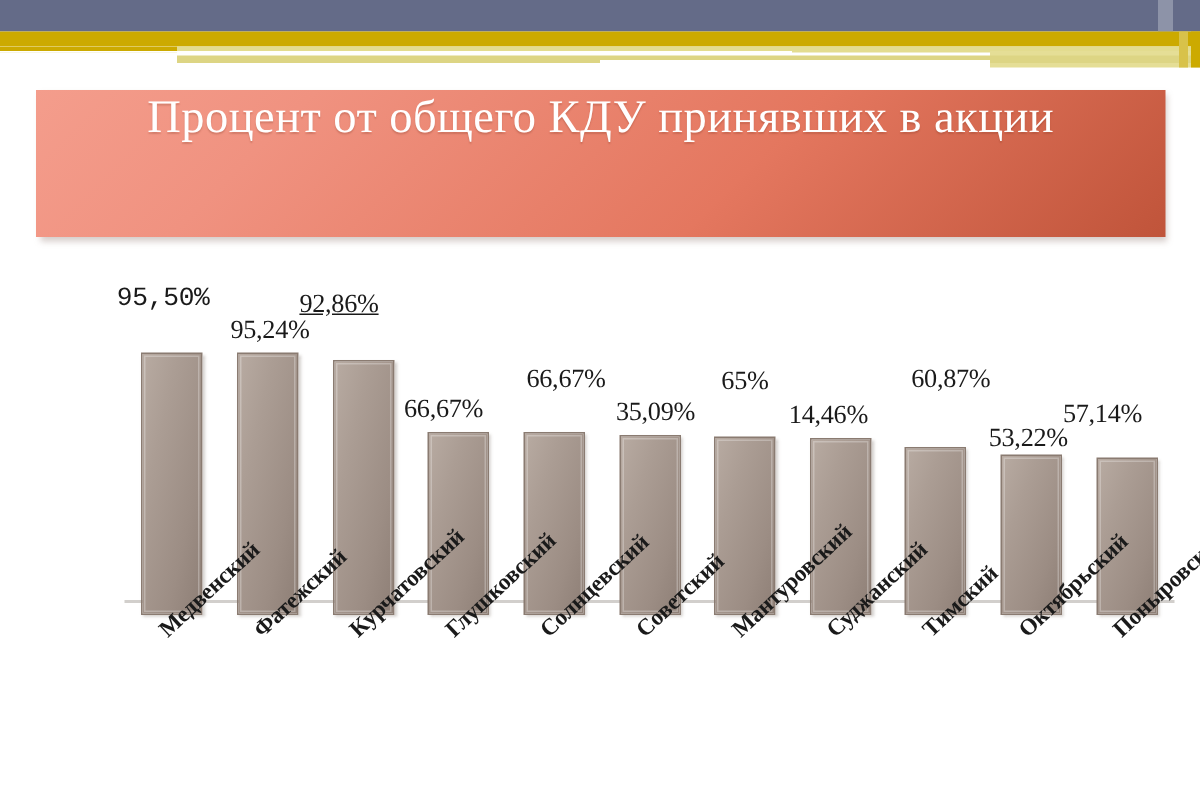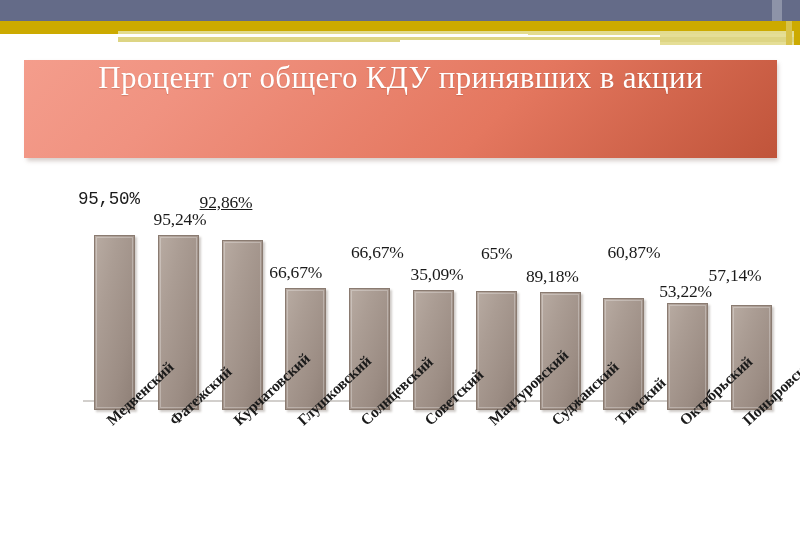--- a/index.html
+++ b/index.html
@@ -215,21 +215,21 @@
         <div class="bar-label" style="left: 143px; top: 12px; transform: translateX(-50%); text-decoration: underline;">92,86%</div>
         <div class="bar" style="position: absolute; left: 202.227px; top: 108px; width: 41px; height: 122px;"></div>
         <div class="bar-label" style="left: 212.727px; top: 82px; transform: translateX(-50%);">66,67%</div>
         <div class="bar" style="position: absolute; left: 265.864px; top: 108px; width: 41px; height: 122px;"></div>
         <div class="bar-label" style="left: 294.364px; top: 62px; transform: translateX(-50%);">66,67%</div>
         <div class="bar" style="position: absolute; left: 329.5px; top: 110px; width: 41px; height: 120px;"></div>
         <div class="bar-label" style="left: 354px; top: 84px; transform: translateX(-50%);">35,09%</div>
         <div class="bar" style="position: absolute; left: 393.136px; top: 111px; width: 41px; height: 119px;"></div>
         <div class="bar-label" style="left: 413.636px; top: 63px; transform: translateX(-50%);">65%</div>
         <div class="bar" style="position: absolute; left: 456.773px; top: 112px; width: 41px; height: 118px;"></div>
-        <div class="bar-label" style="left: 469.273px; top: 86px; transform: translateX(-50%);">89,18%</div>
+        <div class="bar-label" style="left: 469.273px; top: 86px; transform: translateX(-50%);">14,46%</div>
         <div class="bar" style="position: absolute; left: 520.409px; top: 118px; width: 41px; height: 112px;"></div>
         <div class="bar-label" style="left: 550.909px; top: 62px; transform: translateX(-50%);">60,87%</div>
         <div class="bar" style="position: absolute; left: 584.045px; top: 123px; width: 41px; height: 107px;"></div>
         <div class="bar-label" style="left: 602.545px; top: 101px; transform: translateX(-50%);">53,22%</div>
         <div class="bar" style="position: absolute; left: 647.682px; top: 125px; width: 41px; height: 105px;"></div>
         <div class="bar-label" style="left: 652px; top: 85px; transform: translateX(-50%);">57,14%</div>
       </div>
     <div id="cat-layer">
         <div class="cat-label" style="left: 102.818px; top: 246px;">Медвенский</div>
         <div class="cat-label" style="left: 166.455px; top: 246px;">Фатежский</div>

